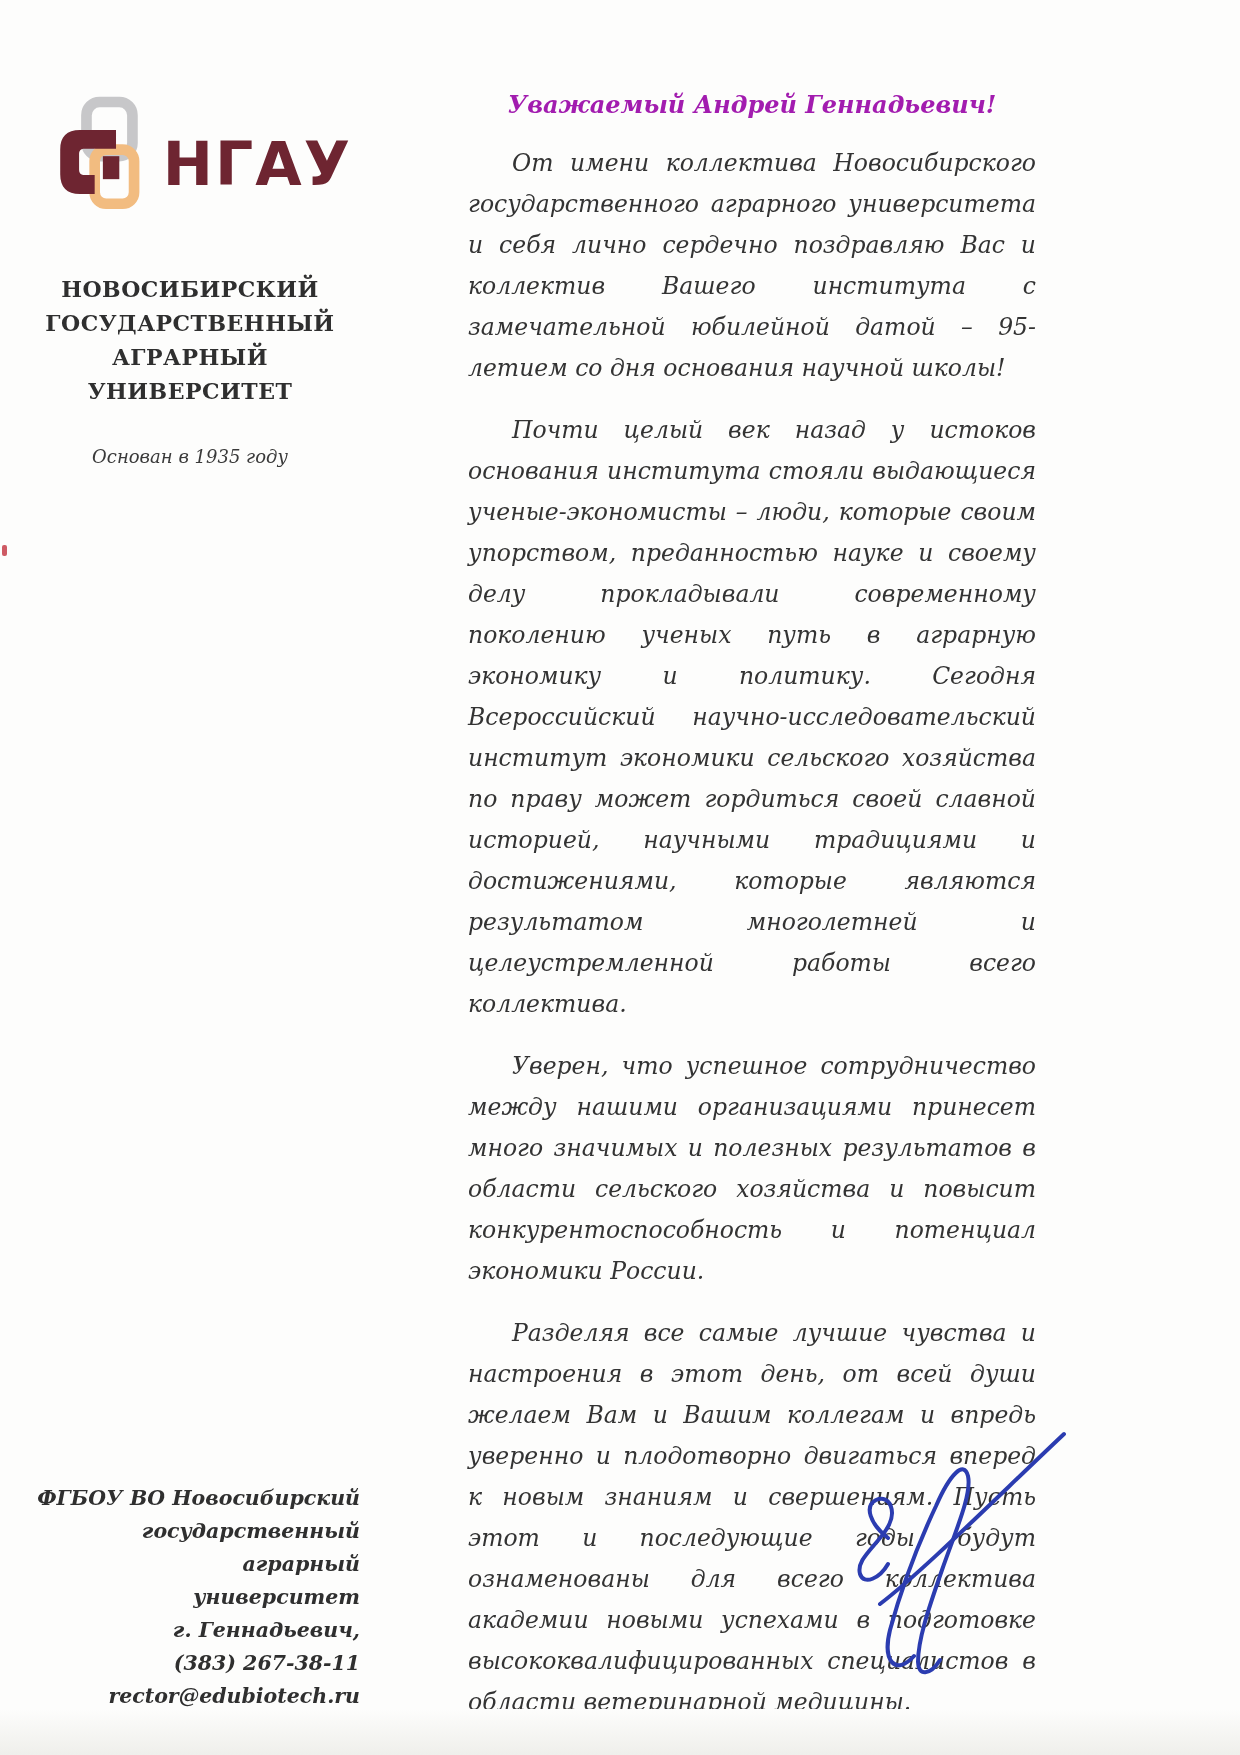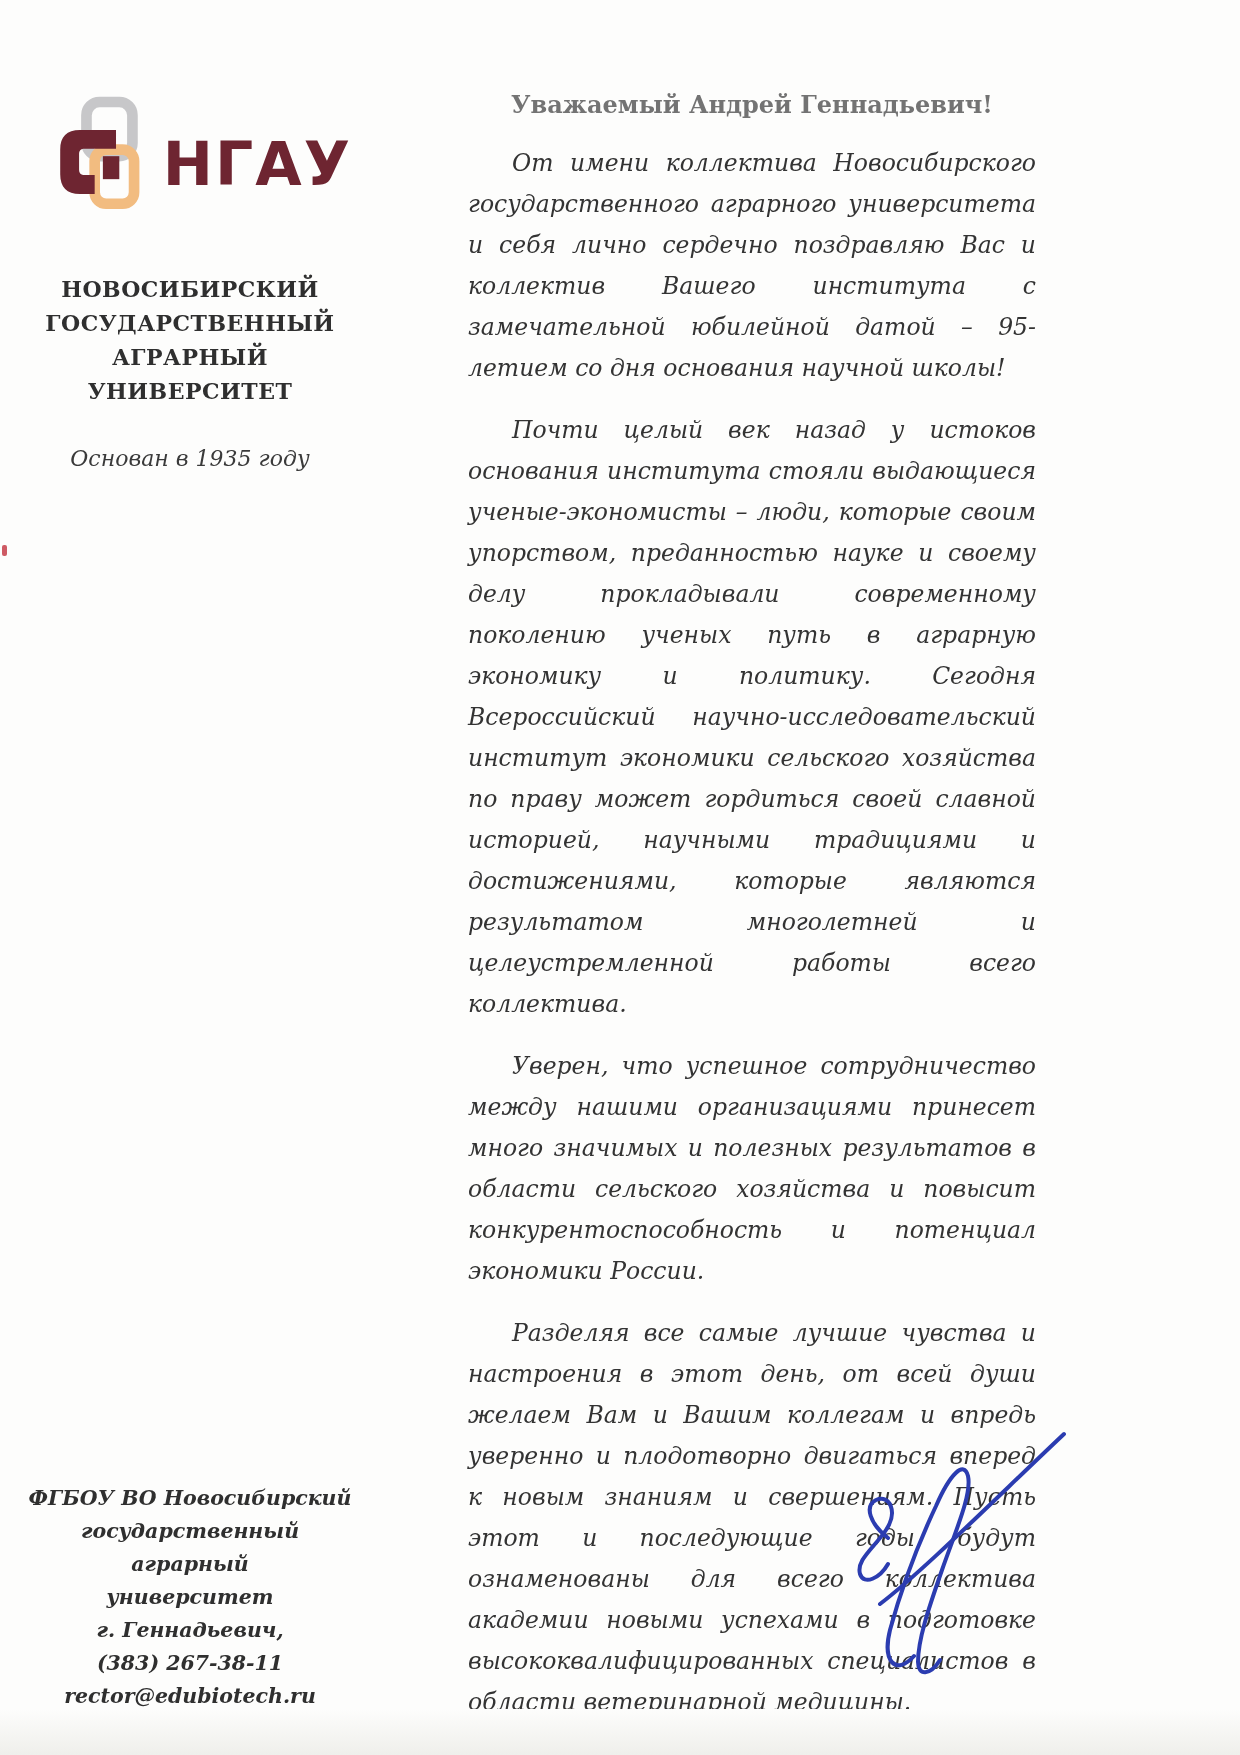--- a/index.html
+++ b/index.html
@@ -35,42 +35,43 @@
     font-size:22px;
     line-height:34px;
     letter-spacing:0.5px;
     color:#2f2f2f;
     font-weight:bold;
   }
   .founded{
     position:absolute;left:30px;top:446px;width:320px;
     text-align:center;
     font-style:italic;
-    font-size:22px;
+    font-size:18px;
     color:#3a3a3a;
   }
   .contact{
     position:absolute;left:20px;top:1482px;width:340px;
-    text-align:center;
+    text-align:right;
     font-style:italic;
     font-weight:700;
     font-size:20.5px;
     line-height:33px;
     color:#2f2f2f;
   }
   .contact span{display:block;}
   
   .main{
     position:absolute;left:468px;top:90px;width:568px;
   }
   .salutation{
     text-align:center;
+    font-style:italic;
     font-weight:700;
     font-size:24px;
-    color:#737373;
+    color:#a21caf;
     margin:0 0 24px 0;
   }
   .para{
     font-style:italic;
     font-size:23.5px;
     line-height:41px;
     text-align:justify;
     text-indent:44px;
     margin:16px 0 21px 0;
     color:#333;

